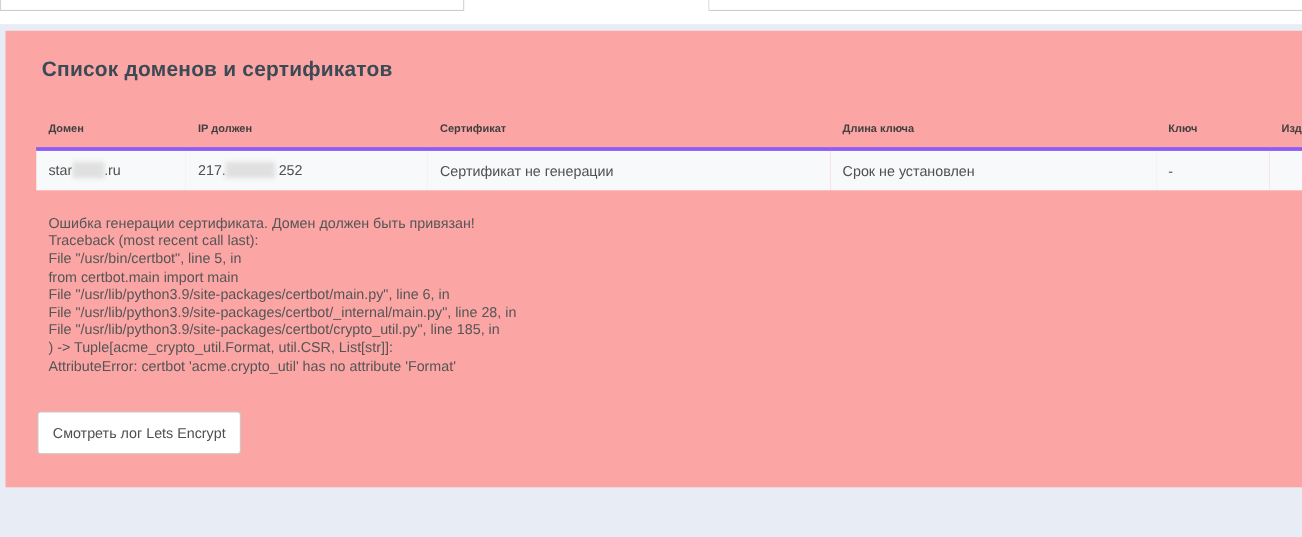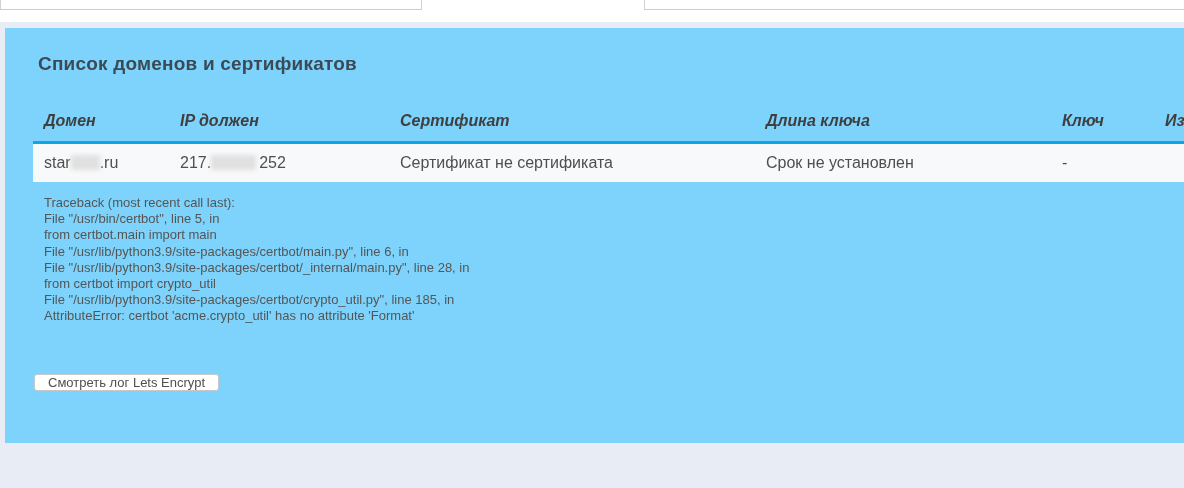--- a/index.html
+++ b/index.html
@@ -30,45 +30,44 @@
   }
   .tab-seg-right {
     position: absolute; top: 0; left: 645px; width: 539px; height: 10px;
     border-bottom: 1px solid #cdcdcd;
     background: #ffffff;
   }
   
   .card {
     position: absolute; top: 28px; left: 5px;
     width: 1179px; height: 415px;
-    background: #7dd3fc;
+    background: #fca5a5;
   }
   .page-title {
     position: absolute; left: 33px; top: 25px;
     font-size: 19px; font-weight: bold;
     color: #3b4a54;
     letter-spacing: 0.2px;
   }
   
   .domains-table {
     position: absolute; left: 28px; top: 72px;
     width: 1151px;
     border-collapse: collapse;
     table-layout: fixed;
   }
   .domains-table th {
     text-align: left;
-    font-size: 16px; font-weight: bold; color: #3f3f3f;
+    font-size: 10px; font-weight: bold; color: #3f3f3f;
     padding: 12px 0 11px 11px;
-    border-bottom: 3px solid #0ea5e9;
+    border-bottom: 3px solid #8b5cf6;
     white-space: nowrap;
-    font-style: italic;
   }
   .domains-table td {
-    font-size: 16px; color: #4f4f4f;
+    font-size: 13px; color: #4f4f4f;
     padding: 10px 0 10px 11px;
     background: #f8f9fa;
     white-space: nowrap;
   }
   .redacted {
     display: inline-block;
     height: 15px;
     background: #e0e0e0;
     filter: blur(2px);
     vertical-align: middle;
@@ -83,21 +82,21 @@
     font-size: 13px; line-height: 16.2px;
     color: #555555;
     white-space: nowrap;
   }
   
   .log-button {
     position: absolute; left: 29px; top: 346px;
     background: #ffffff;
     border: 1px solid #c8c8c8;
     border-radius: 3px;
-    padding: 0 13px;
+    padding: 11px 13px;
     font-size: 13px; color: #4f4f4f;
     font-family: "Liberation Sans", "DejaVu Sans", sans-serif;
     cursor: pointer;
   }
 </style>
 </head>
 <body>
 
 <div class="tabsbar">
   <div class="tab-seg-left"></div>
@@ -125,34 +124,35 @@
         <th>Сертификат</th>
         <th>Длина ключа</th>
         <th>Ключ</th>
         <th>Издатель</th>
       </tr>
     </thead>
     <tbody>
       <tr>
         <td><span>star</span><span class="redacted domain"></span><span>.ru</span></td>
         <td><span>217.</span><span class="redacted ip"></span><span>252</span></td>
-        <td>Сертификат не сертификата</td>
+        <td>Сертификат не генерации</td>
         <td>Срок не установлен</td>
         <td>-</td>
         <td></td>
       </tr>
     </tbody>
   </table>
 
   <div class="error-log">
+    <div>Ошибка генерации сертификата. Домен должен быть привязан!</div>
     <div>Traceback (most recent call last):</div>
     <div>File "/usr/bin/certbot", line 5, in</div>
     <div>from certbot.main import main</div>
     <div>File "/usr/lib/python3.9/site-packages/certbot/main.py", line 6, in</div>
     <div>File "/usr/lib/python3.9/site-packages/certbot/_internal/main.py", line 28, in</div>
-    <div>from certbot import crypto_util</div>
     <div>File "/usr/lib/python3.9/site-packages/certbot/crypto_util.py", line 185, in</div>
+    <div>) -&gt; Tuple[acme_crypto_util.Format, util.CSR, List[str]]:</div>
     <div>AttributeError: certbot 'acme.crypto_util' has no attribute 'Format'</div>
   </div>
 
   <button class="log-button">Смотреть лог Lets Encrypt</button>
 
 </div>
 
 </body></html>

